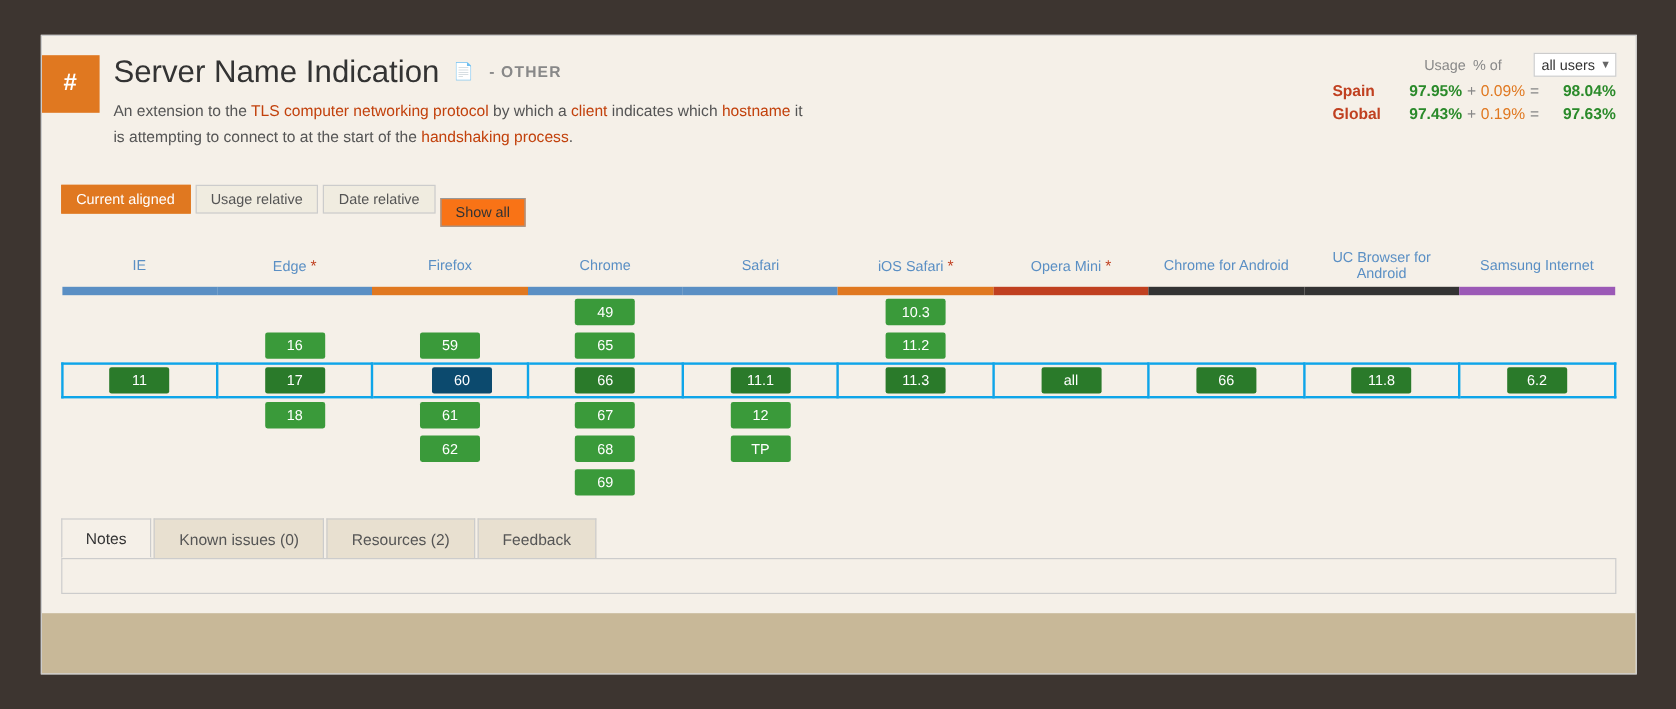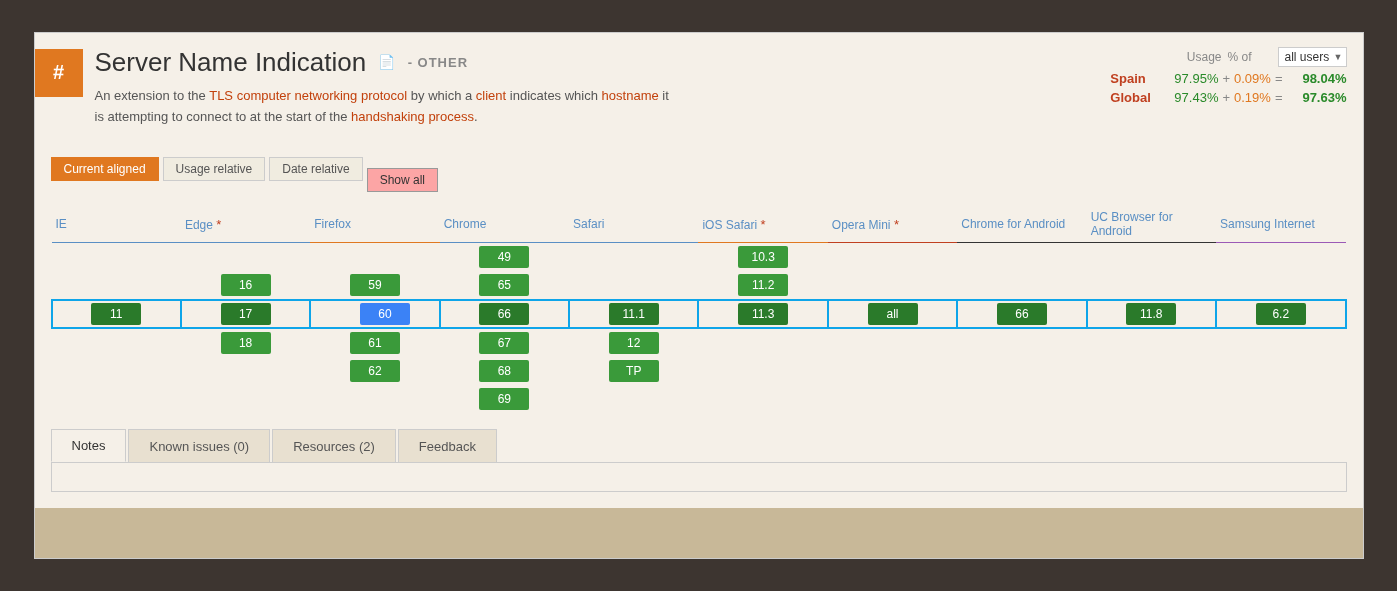--- a/index.html
+++ b/index.html
@@ -124,20 +124,21 @@
       font-size: 13px;
     }
     .usage-country {
       color: #c04020;
       font-weight: bold;
       min-width: 60px;
       text-align: left;
     }
     .usage-pct-green {
       color: #2a8a2a;
+      font-weight: bold;
     }
     .usage-plus {
       color: #888;
     }
     .usage-pct-orange {
       color: #e07820;
     }
     .usage-equals {
       color: #888;
     }
@@ -161,43 +162,43 @@
       border: 1px solid #ccc;
       background: #f0ece0;
       color: #555;
     }
     .tab-btn.active {
       background: #e07820;
       color: white;
       border-color: #e07820;
     }
     .tab-btn.show-all {
-      background: #fca5a5;
+      background: #f97316;
       color: #333;
       border: 1px solid #999;
       margin-top: 23px;
     }
     
     .compat-table-wrapper {
       overflow-x: auto;
       padding: 0 16px;
       margin-top: 12px;
     }
     .compat-table {
       width: 100%;
       border-collapse: collapse;
       table-layout: fixed;
     }
     .compat-table th {
-      text-align: left;
+      text-align: center;
       padding: 6px 4px 4px;
       font-size: 12px;
       font-weight: normal;
       color: #5a8fc4;
-      border-bottom: 1px solid #0f172a;
+      border-bottom: 7px solid #0f172a;
       position: relative;
     }
     .compat-table th .asterisk {
       color: #c04020;
       font-size: 13px;
     }
     .compat-table td {
       text-align: center;
       padding: 2px 4px;
       vertical-align: middle;
@@ -376,21 +377,21 @@
             <td>
               <span class="cell-empty"></span>
             </td>
             <td>
               <span class="cell-empty"></span>
             </td>
           </tr>
           <tr class="current-row" style="border-top: 2px solid rgb(85, 85, 85); border-bottom: 2px solid rgb(85, 85, 85);">
             <td><span class="cell-green" style="background: rgb(42, 122, 42);">11</span></td>
             <td><span class="cell-green" style="background: rgb(42, 122, 42);">17</span></td>
-            <td><span class="cell-green" style="background: #3b82f6; margin-left: 20px;">60</span></td>
+            <td><span class="cell-green" style="background: #0c4a6e; margin-left: 20px;">60</span></td>
             <td><span class="cell-green" style="background: rgb(42, 122, 42);">66</span></td>
             <td><span class="cell-green" style="background: rgb(42, 122, 42);">11.1</span></td>
             <td><span class="cell-green" style="background: rgb(42, 122, 42);">11.3</span></td>
             <td><span class="cell-green" style="background: rgb(42, 122, 42);">all</span></td>
             <td><span class="cell-green" style="background: rgb(42, 122, 42);">66</span></td>
             <td><span class="cell-green" style="background: rgb(42, 122, 42);">11.8</span></td>
             <td><span class="cell-green" style="background: rgb(42, 122, 42);">6.2</span></td>
           </tr>
           <tr>
             <td>

